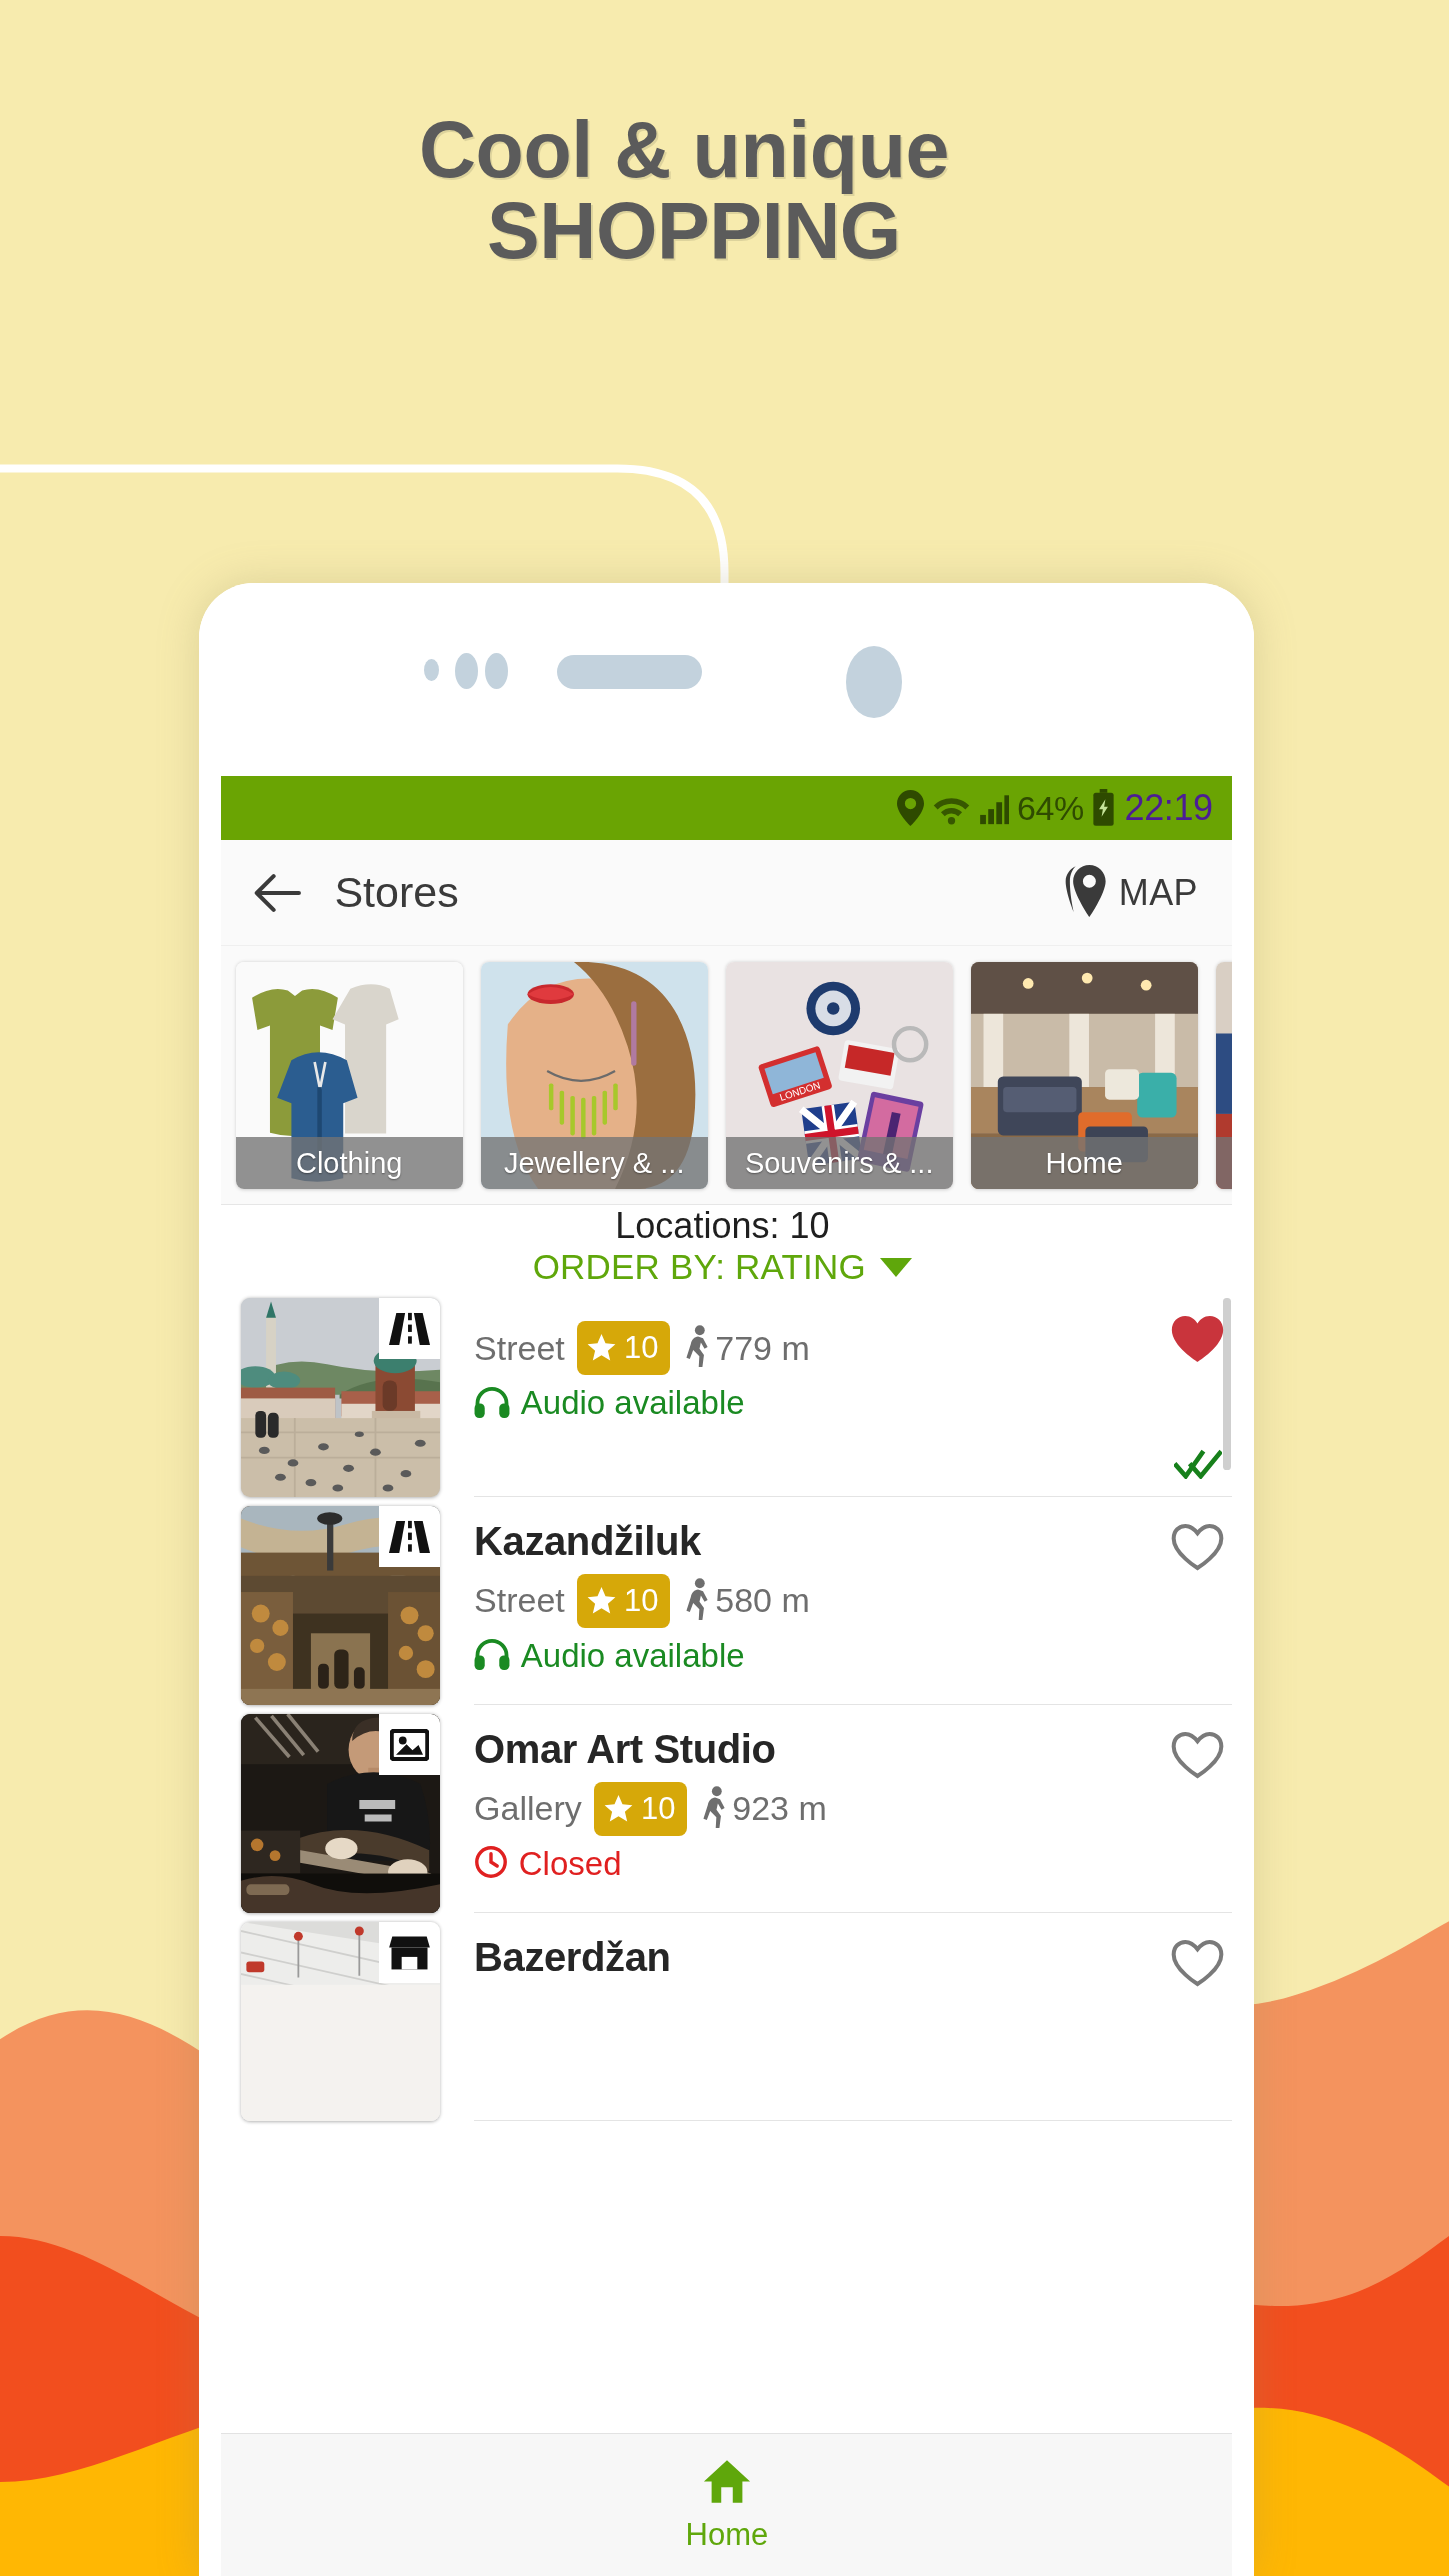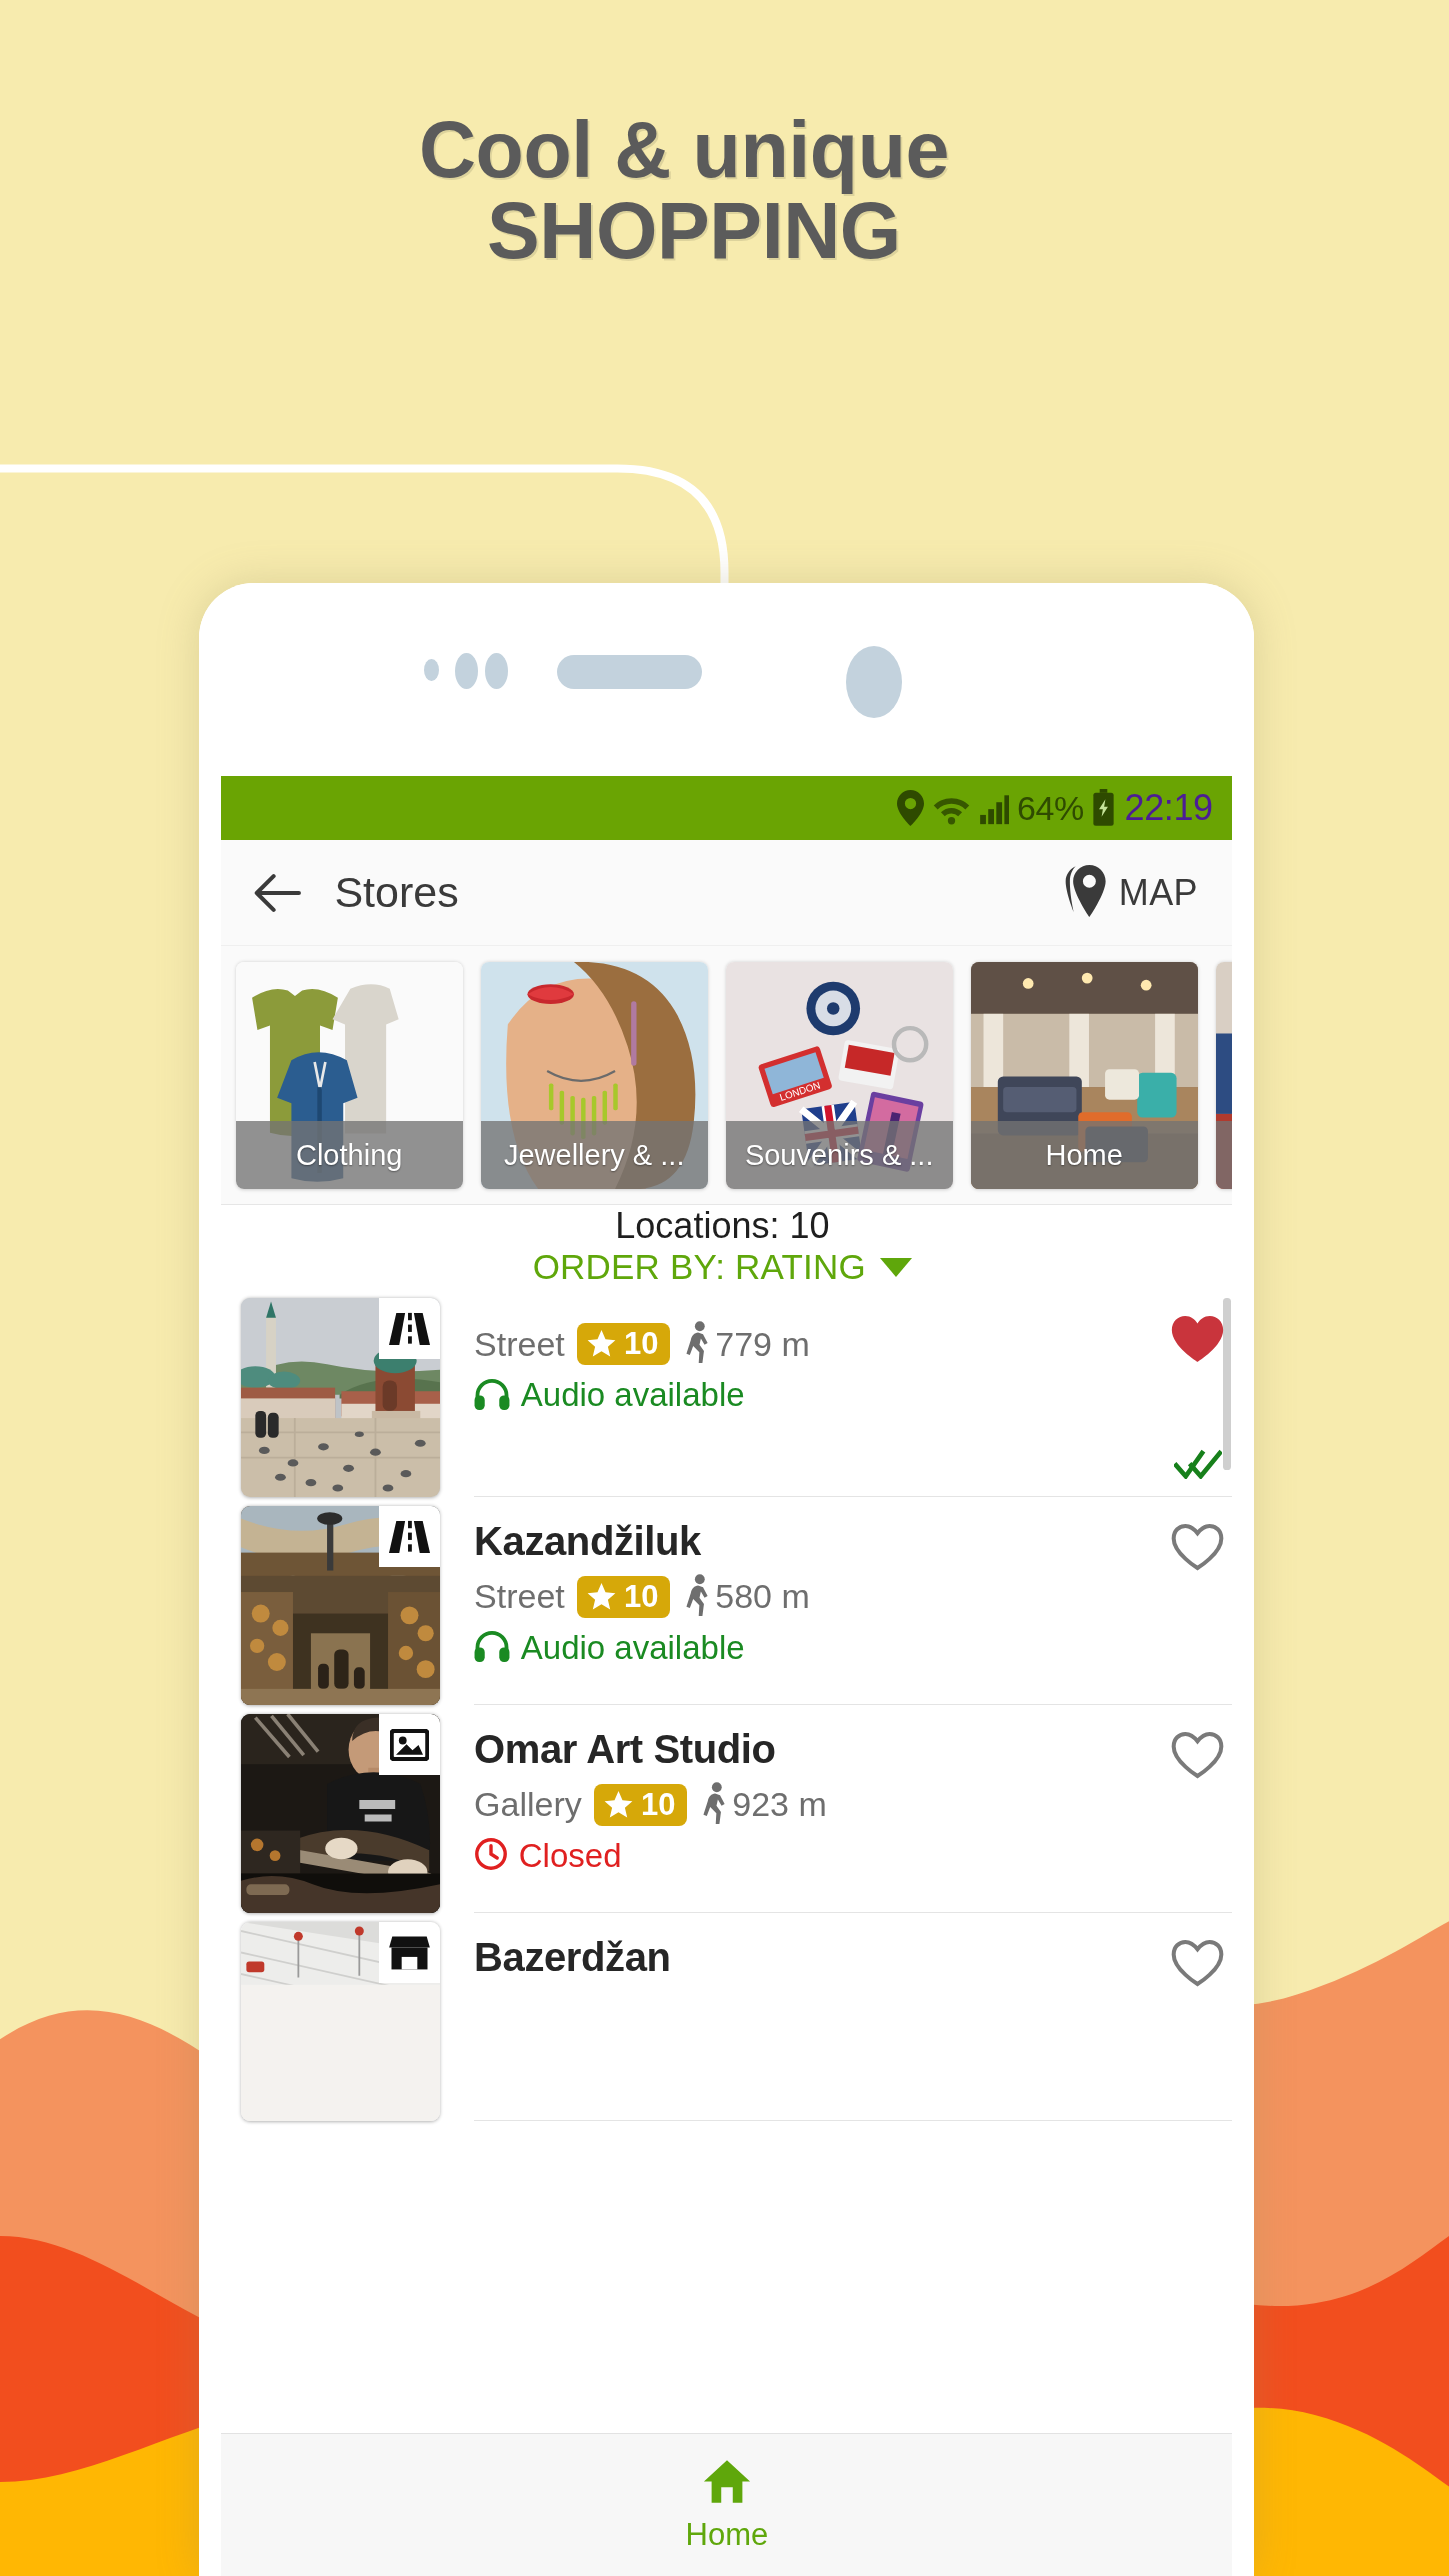--- a/index.html
+++ b/index.html
@@ -103,21 +103,21 @@
   .cat-card {
     position: relative; flex: 0 0 auto;
     width: 227px; height: 227px;
     border-radius: 8px; overflow: hidden;
     box-shadow: 0 0.9px 3.6px rgba(0,0,0,0.18);
   }
   .cat-card.partial { width: 39px; }
   .cat-img { position: absolute; inset: 0; }
   .cat-label {
     position: absolute; left: 0; right: 0; bottom: 0;
-    height: 68px;
+    height: 52px;
     background: rgba(115,115,115,0.78);
     color: #fff; font-size: 29px;
     display: flex; align-items: center; justify-content: center;
     white-space: nowrap; overflow: hidden;
     text-shadow: 0 0.9px 1.8px rgba(0,0,0,0.4);
   }
 
   
   .loc-bar {
     height: 84px; background: #FFFFFF;
@@ -149,24 +149,24 @@
     position: absolute; right: 0; top: 0;
     width: 61px; height: 61px; background: #FFFFFF;
     display: flex; align-items: center; justify-content: center;
   }
   .item-body { flex: 1 1 auto; margin-left: 34px; padding-top: 12.5px; padding-right: 18px; position: relative; min-height: 199px; border-bottom: 0.9px solid #E4E4E4; }
   .item-title { font-size: 40px; font-weight: bold; color: #262626; letter-spacing: -0.4px; line-height: 1.12; }
   .item-meta { display: flex; align-items: center; gap: 12.5px; margin-top: 10.7px; }
   .meta-type { font-size: 34px; color: #6E6E6E; }
   .rating-badge {
     background: #D6A809; color: #FFFFFF;
-    border-radius: 8px; height: 42px;
+    border-radius: 8px; height: 54px;
     display: flex; align-items: center; gap: 8px;
     padding: 0 11.6px 0 9.8px;
-    font-size: 31px; font-weight: 700;
+    font-size: 31px; font-weight: 400;
   }
   .walk-wrap { display: flex; align-items: center; gap: 3.6px; }
   .dist-text { font-size: 34px; color: #6E6E6E; }
   .item-sub { display: flex; align-items: center; gap: 10.7px; margin-top: 9px; }
   .sub-audio { font-size: 33px; color: #1A8A22; }
   .sub-closed { font-size: 33px; color: #E02020; }
   .heart {
     position: absolute; right: 7.2px; top: 16px;
     width: 55px; height: 50px;
   }

